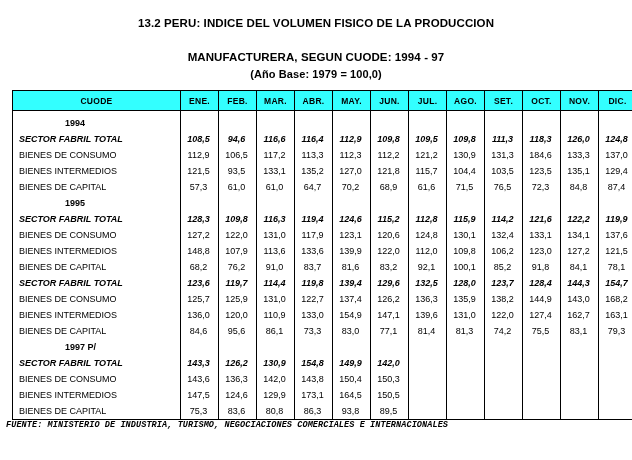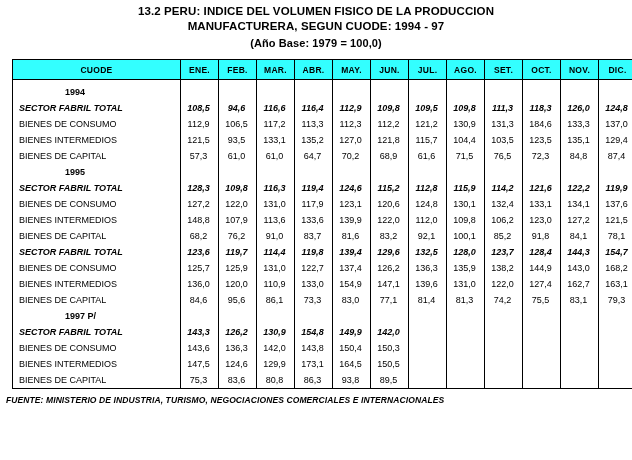--- a/index.html
+++ b/index.html
@@ -16,30 +16,31 @@
     overflow: hidden;
   }
   .page {
     width: 632px;
     height: 460px;
     position: relative;
     box-sizing: border-box;
   }
   .title-block {
     text-align: center;
-    padding-top: 4px;
+    padding-top: 16px;
   }
   .title-line {
     font-size: 11.5px;
     font-weight: bold;
     line-height: 15px;
     letter-spacing: 0.1px;
   }
   .title-line.sub {
     font-weight: bold;
+    margin-top: 19px;
   }
   .title-line.base {
     font-weight: bold;
     padding-top: 2px;
     font-size: 11px;
   }
   .table-wrap {
     margin: 8px 4px 0 12px;
   }
   table.data {
@@ -97,25 +98,26 @@
     border-bottom: 1px solid #000000;
   }
   .spacer-row td {
     height: 4px;
     border-right: 1px solid #000000;
   }
   .spacer-row td.label {
     border-left: 1px solid #000000;
   }
   .source {
-    margin: 6px 0 0 6px;
+    margin: 0 0 0 6px;
     font-size: 8.5px;
     font-weight: bold;
     font-style: italic;
     letter-spacing: 0.1px;
+    font-family: Liberation Mono, monospace;
   }
 </style>
 </head>
 <body>
 
 <div class="page">
 
   <div class="title-block">
     <div class="title-line">13.2  PERU: INDICE  DEL  VOLUMEN  FISICO  DE  LA  PRODUCCION</div>
     <div class="title-line sub">MANUFACTURERA, SEGUN CUODE: 1994 - 97</div>

